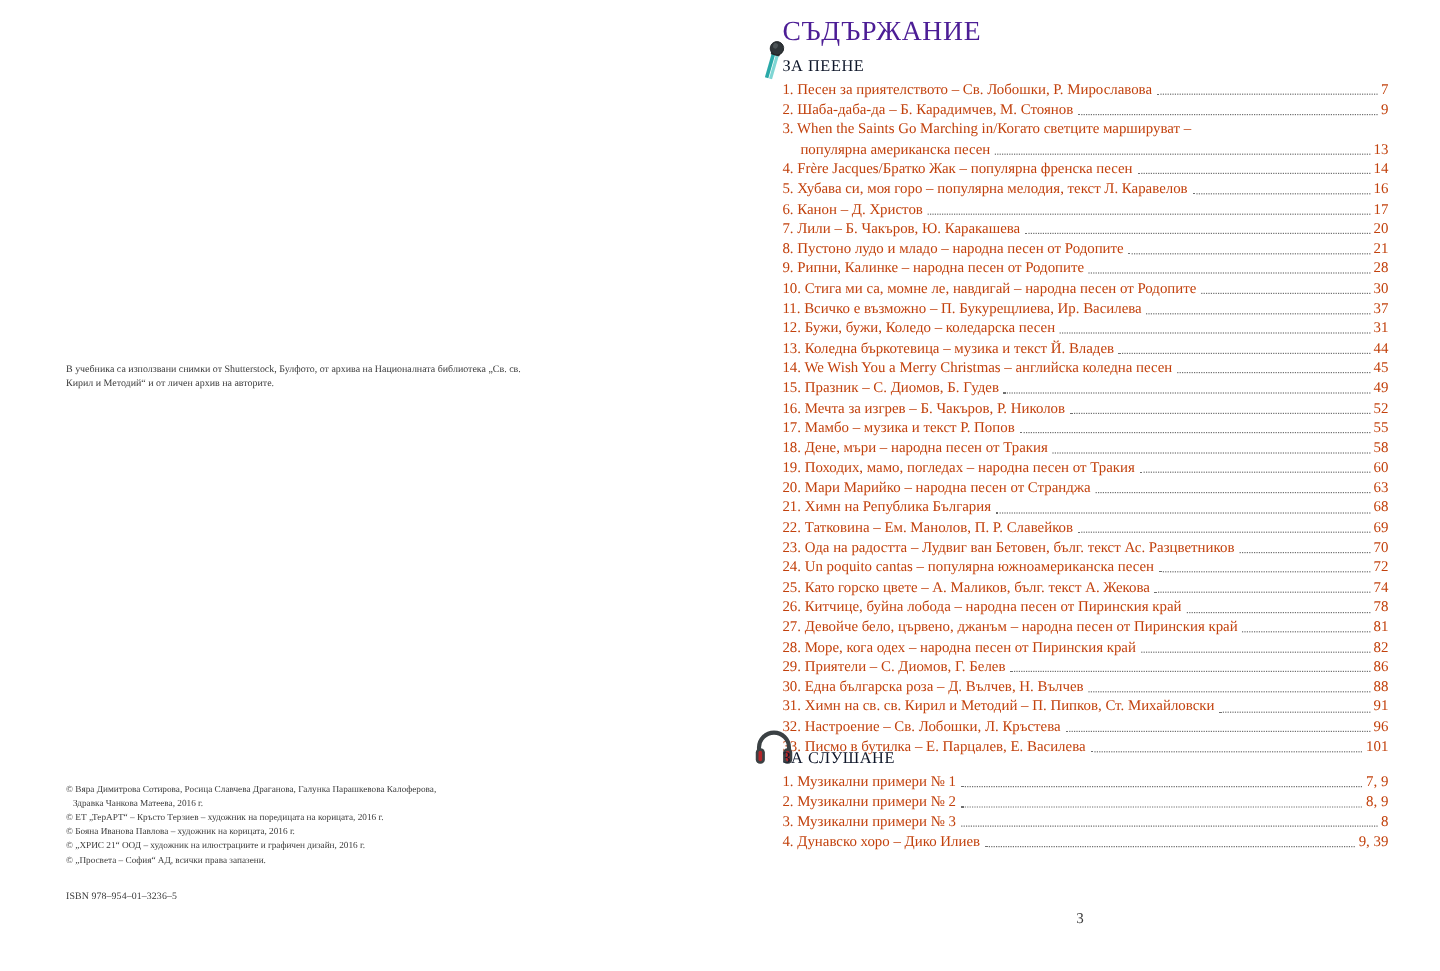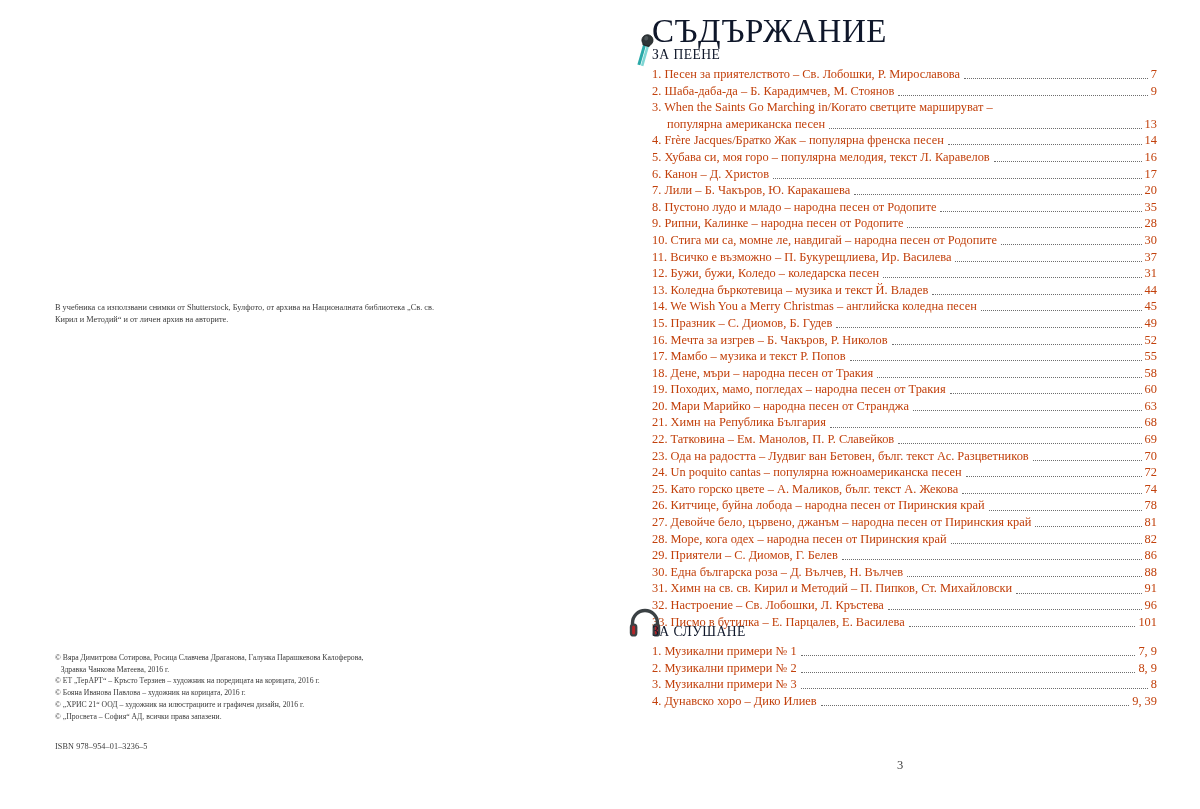--- a/index.html
+++ b/index.html
@@ -60,23 +60,23 @@
     font-size: 8.2px;
     color: #3a3a3a;
     letter-spacing: .1px;
   }
 
   
   .toc-title {
     position: absolute;
     left: 52px;
     top: 13px;
-    font-size: 33px;
+    font-size: 23px;
     letter-spacing: .6px;
-    color: #0f172a;
+    color: #4c1d95;
     font-weight: 400;
     font-family: "Liberation Serif", "DejaVu Serif", serif;
   }
 
   .section {
     position: absolute;
     left: 52px;
     width: 505px;
   }
   .section-sing   { top: 46px; }
@@ -241,21 +241,21 @@
             <span class="toc-page">17</span>
           </li>
           <li class="toc-item">
             <span class="toc-text">7. Лили – Б. Чакъров, Ю. Каракашева</span>
             <span class="toc-dots"></span>
             <span class="toc-page">20</span>
           </li>
           <li class="toc-item">
             <span class="toc-text">8. Пустоно лудо и младо – народна песен от Родопите</span>
             <span class="toc-dots"></span>
-            <span class="toc-page">35</span>
+            <span class="toc-page">21</span>
           </li>
           <li class="toc-item">
             <span class="toc-text">9. Рипни, Калинке – народна песен от Родопите</span>
             <span class="toc-dots"></span>
             <span class="toc-page">28</span>
           </li>
           <li class="toc-item">
             <span class="toc-text">10. Стига ми са, момне ле, навдигай – народна песен от Родопите</span>
             <span class="toc-dots"></span>
             <span class="toc-page">30</span>

